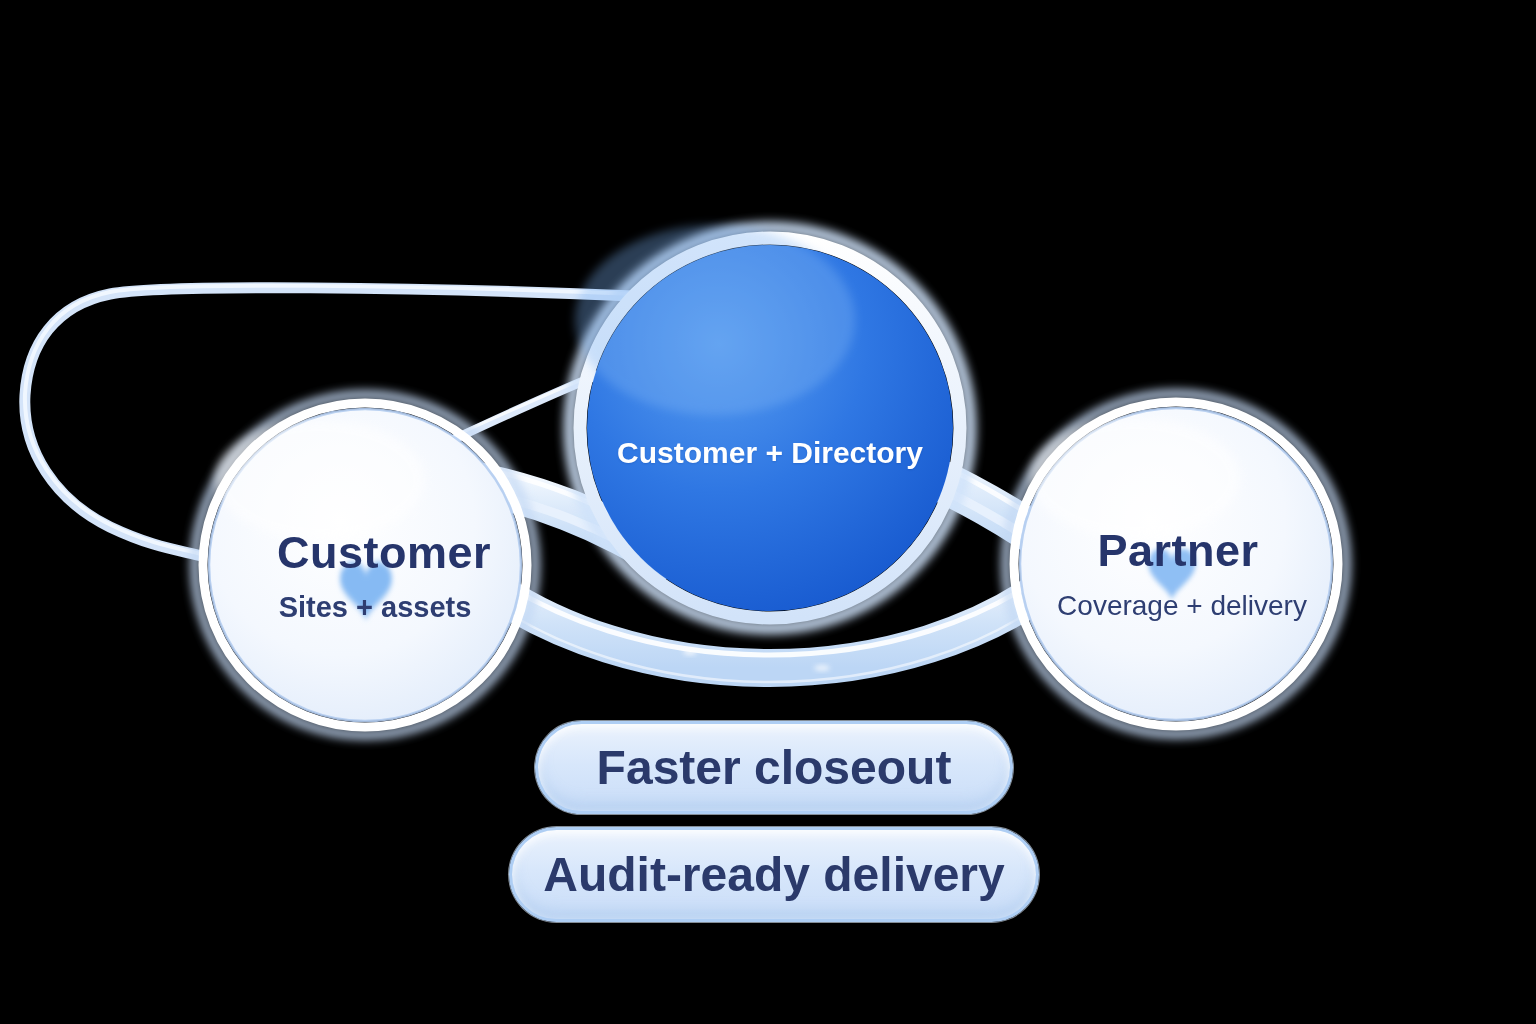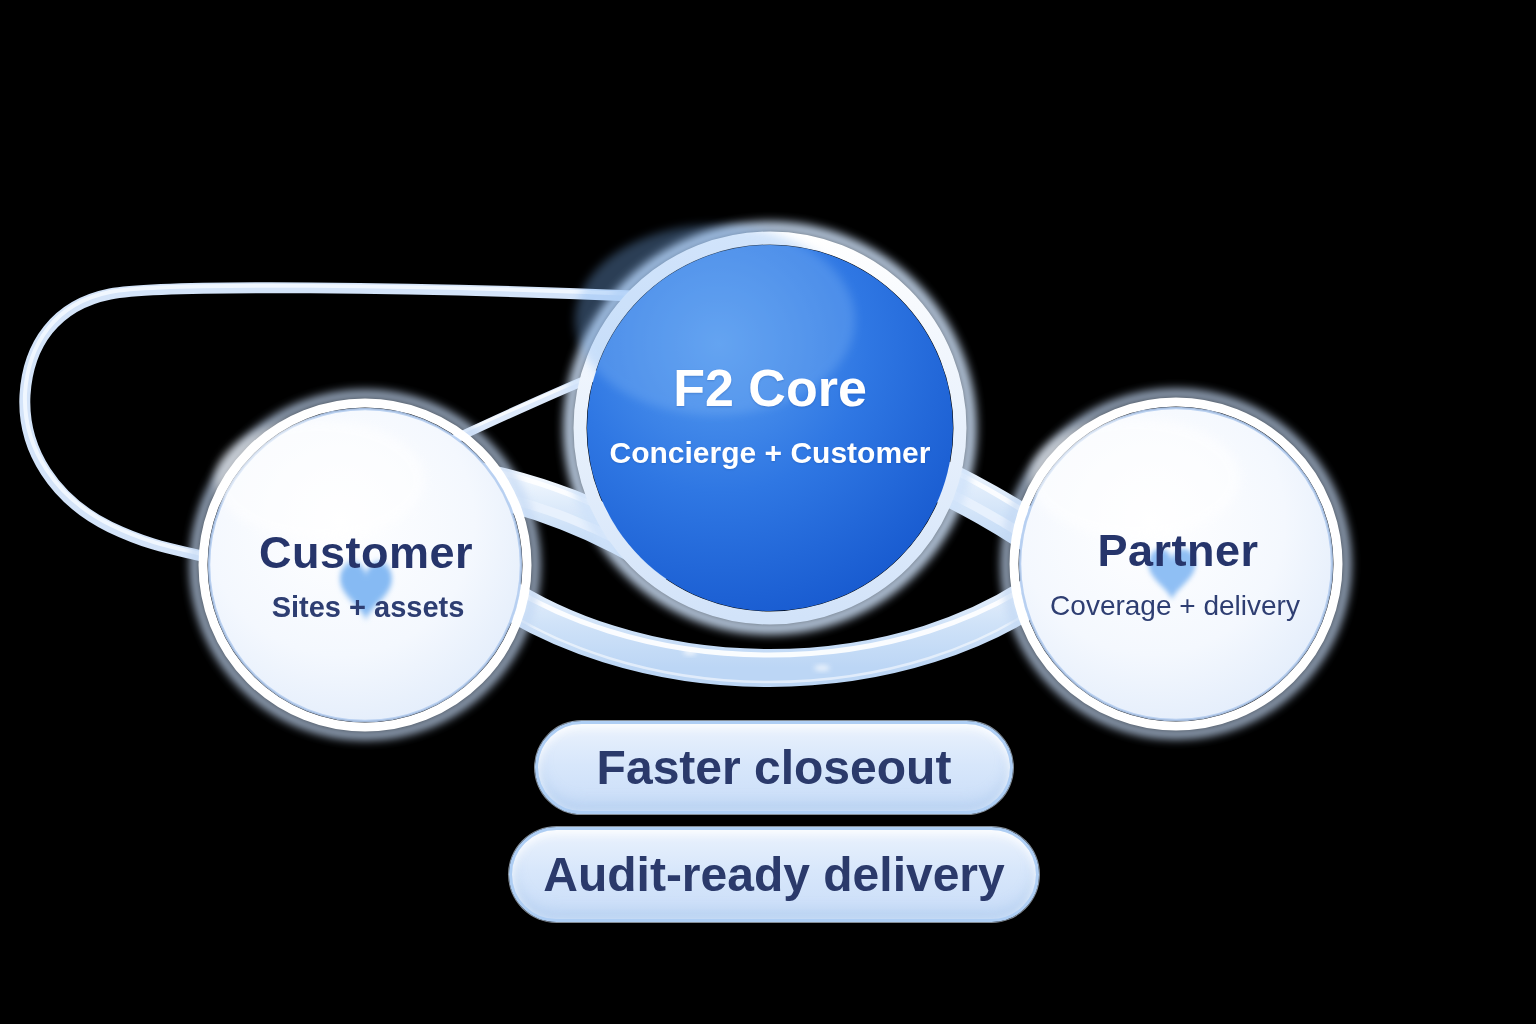--- a/index.html
+++ b/index.html
@@ -21,21 +21,21 @@
   }
   .core-title{
     font-size:52px;font-weight:700;color:#ffffff;
     text-shadow:0 1px 2px rgba(10,50,130,.25);
   }
   .core-sub{
     font-size:30px;font-weight:700;color:#ffffff;
     text-shadow:0 1px 2px rgba(10,50,130,.2);
   }
   .node-title{font-size:45px;font-weight:700;color:#26356b;letter-spacing:.5px;}
-  .node-sub{font-size:29px;font-weight:600;color:#2e3e72;}
+  .node-sub{font-size:29px;font-weight:600;color:#2e3e72;margin-left:7px;}
   .node-sub.light{font-weight:500;font-size:28px;}
   .pill{
     position:absolute;
     display:flex;align-items:center;justify-content:center;
     border-radius:999px;
     background:linear-gradient(180deg,#eaf2fd 0%,#d8e7fb 45%,#c9ddf8 100%);
     border:3px solid #aecef4;
     box-shadow:
       inset 0 4px 10px rgba(255,255,255,.95),
       inset 0 -8px 14px rgba(150,185,230,.35),
@@ -135,24 +135,23 @@
     </g>
 
     <g transform="translate(366,588) scale(1.08,1.3)" filter="url(#blur2)">
       <path d="M0 24 C -4 14 -24 6 -24 -7 C -24 -17 -15 -22 -8 -19.5 C -3.5 -18 0 -13.5 0 -9 C 0 -13.5 3.5 -18 8 -19.5 C 15 -22 24 -17 24 -7 C 24 6 4 14 0 24 Z" fill="#7fb6f2" opacity="0.95"></path>
     </g>
     <g transform="translate(1172,572) scale(0.98,1.15)" filter="url(#blur2)">
       <path d="M0 24 C -4 14 -24 6 -24 -7 C -24 -17 -15 -22 -8 -19.5 C -3.5 -18 0 -13.5 0 -9 C 0 -13.5 3.5 -18 8 -19.5 C 15 -22 24 -17 24 -7 C 24 6 4 14 0 24 Z" fill="#89bcf3" opacity="0.95"></path>
     </g>
   </svg>
 
-  <div class="label core-title" style="left:770px;top:388px;">F2 Core</div>
-  <div class="label core-sub" style="left:770px;top:453px;">Concierge + Customer</div>
+  <div class="label core-sub" style="left:770px;top:453px;">Customer + Directory</div>
 
-  <div class="label node-title" style="left:366px;top:552px;">Customer</div>
+  <div class="label node-title" style="left:384px;top:552px;">Customer</div>
   <div class="label node-sub" style="left:368px;top:607px;">Sites + assets</div>
 
   <div class="label node-title" style="left:1178px;top:550px;">Partner</div>
   <div class="label node-sub light" style="left:1175px;top:606px;">Coverage + delivery</div>
 
   <div class="pill" id="pill-1">
     <span>Faster closeout</span>
   </div>
   <div class="pill" id="pill-2">
     <span>Audit-ready delivery</span>

